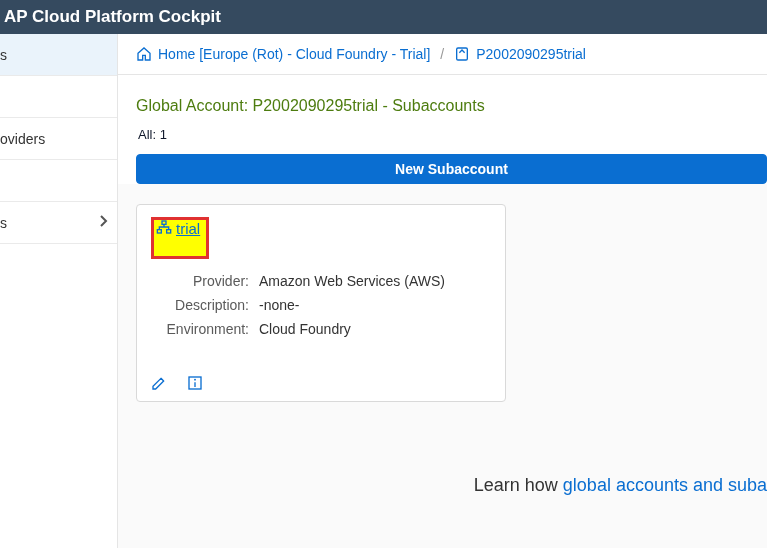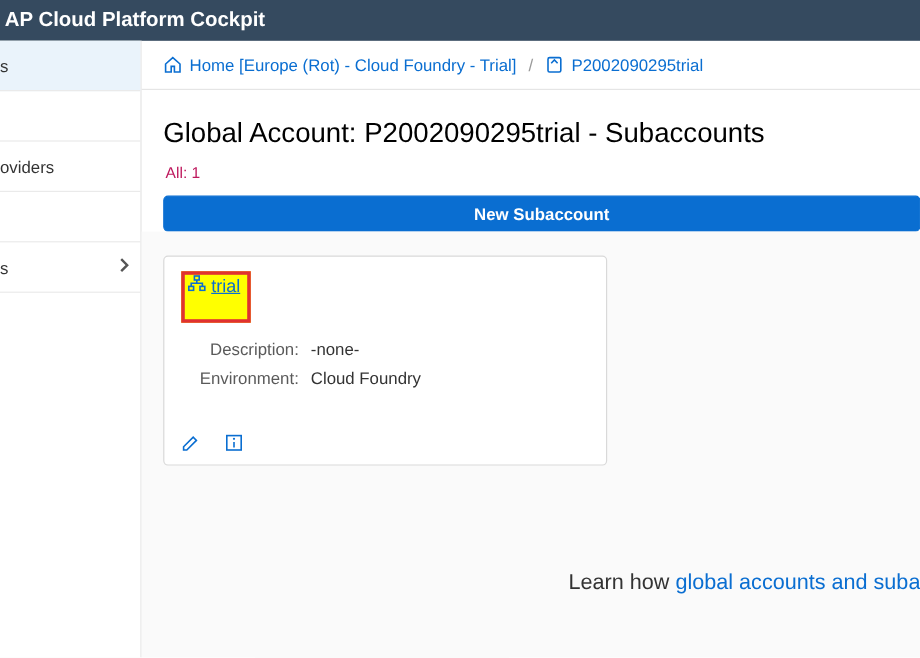--- a/index.html
+++ b/index.html
@@ -10,22 +10,22 @@
     .sidebar-item { padding: 12px 8px 12px 0; border-bottom: 1px solid #eaeaea; display: flex; align-items: center; justify-content: flex-end; height: 42px; cursor: pointer; }
     .sidebar-item:first-child { background: #eaf3fb; padding-right: 4px; }
     .sidebar-item .label { flex: 1; text-align: left; white-space: nowrap; overflow: hidden; }
     .chev { color: #555; }
     .breadcrumb { display: flex; align-items: center; gap: 10px; padding: 12px 18px; font-size: 14px; }
     .breadcrumb a { color: #0a6ed1; text-decoration: none; display: inline-flex; align-items: center; gap: 6px; }
     .breadcrumb .sep { color: #999; }
     .bc-icon { display:inline-flex; }
     .divider { border-bottom: 1px solid #e5e5e5; }
     .content { padding: 16px 18px; flex: 1; background: #fafafa; overflow: hidden; }
-    h1.page-title { font-size: 23px; color: #000000; font-weight: 400; margin-bottom: 12px; padding: 22px 0 0 18px; }
-    .allcount { font-size: 13px; color: #be185d; padding: 0 0 12px 20px; }
+    h1.page-title { font-size: 16px; color: #4d7c0f; font-weight: 400; margin-bottom: 12px; padding: 22px 0 0 18px; }
+    .allcount { font-size: 13px; color: #0f172a; padding: 0 0 12px 20px; }
     .btn-primary { background: #0a6ed1; color: #fff; border: 1px solid #0a6ed1; padding: 6px 13px; border-radius: 4px; font-size: 14px; font-weight: 600; cursor: pointer; margin-left: 18px; }
     .card { width: 370px; border: 1px solid #d9d9d9; border-radius: 4px; background: #fff; margin: 20px 0 0 18px; padding: 12px 14px 10px 14px; position: relative; }
     .card-title-wrap { display: inline-block; border: 3px solid #e03131; background: #ffff00; padding: 0 6px 18px 2px; }
     .card-title-wrap a { color: #0a6ed1; text-decoration: underline; font-size: 15px; display: inline-flex; align-items: center; gap: 4px; }
     .fields { margin: 14px 0 30px 0; font-size: 14px; color: #333; }
     .field { display: flex; gap: 10px; margin-bottom: 8px; }
     .field-label { width: 98px; text-align: right; color: #5a5a5a; }
     .field-value { flex: 1; display: flex; align-items: center; gap: 8px; }
     .flag { display:inline-block; width:22px; height:14px; background: linear-gradient(to bottom, #b22234 0%, #b22234 7.7%, #fff 7.7%, #fff 15.4%, #b22234 15.4%, #b22234 23%, #fff 23%, #fff 30.8%, #b22234 30.8%, #b22234 38.5%, #fff 38.5%, #fff 46.2%, #b22234 46.2%, #b22234 100%); position:relative; border:1px solid #999; }
     .flag::before { content:''; position:absolute; top:0; left:0; width:9px; height:7px; background:#3c3b6e; }
@@ -104,20 +104,24 @@
                   <rect x="16" y="14" width="6" height="5" fill="none" stroke="#0a6ed1" stroke-width="2"></rect>
                   <path d="M12 6 V10 M5 14 V10 H19 V14" fill="none" stroke="#0a6ed1" stroke-width="2"></path>
                 </svg>
             </span>
             <span>trial</span>
           </a>
         </span>
 
         <div class="fields">
           <div class="field">
+            <div class="field-label">Provider:</div>
+            <div class="field-value">Amazon Web Services (AWS)</div>
+          </div>
+          <div class="field">
             <div class="field-label">Description:</div>
             <div class="field-value">-none-</div>
           </div>
           <div class="field">
             <div class="field-label">Environment:</div>
             <div class="field-value">Cloud Foundry</div>
           </div>
         </div>
 
         <div class="card-actions">

